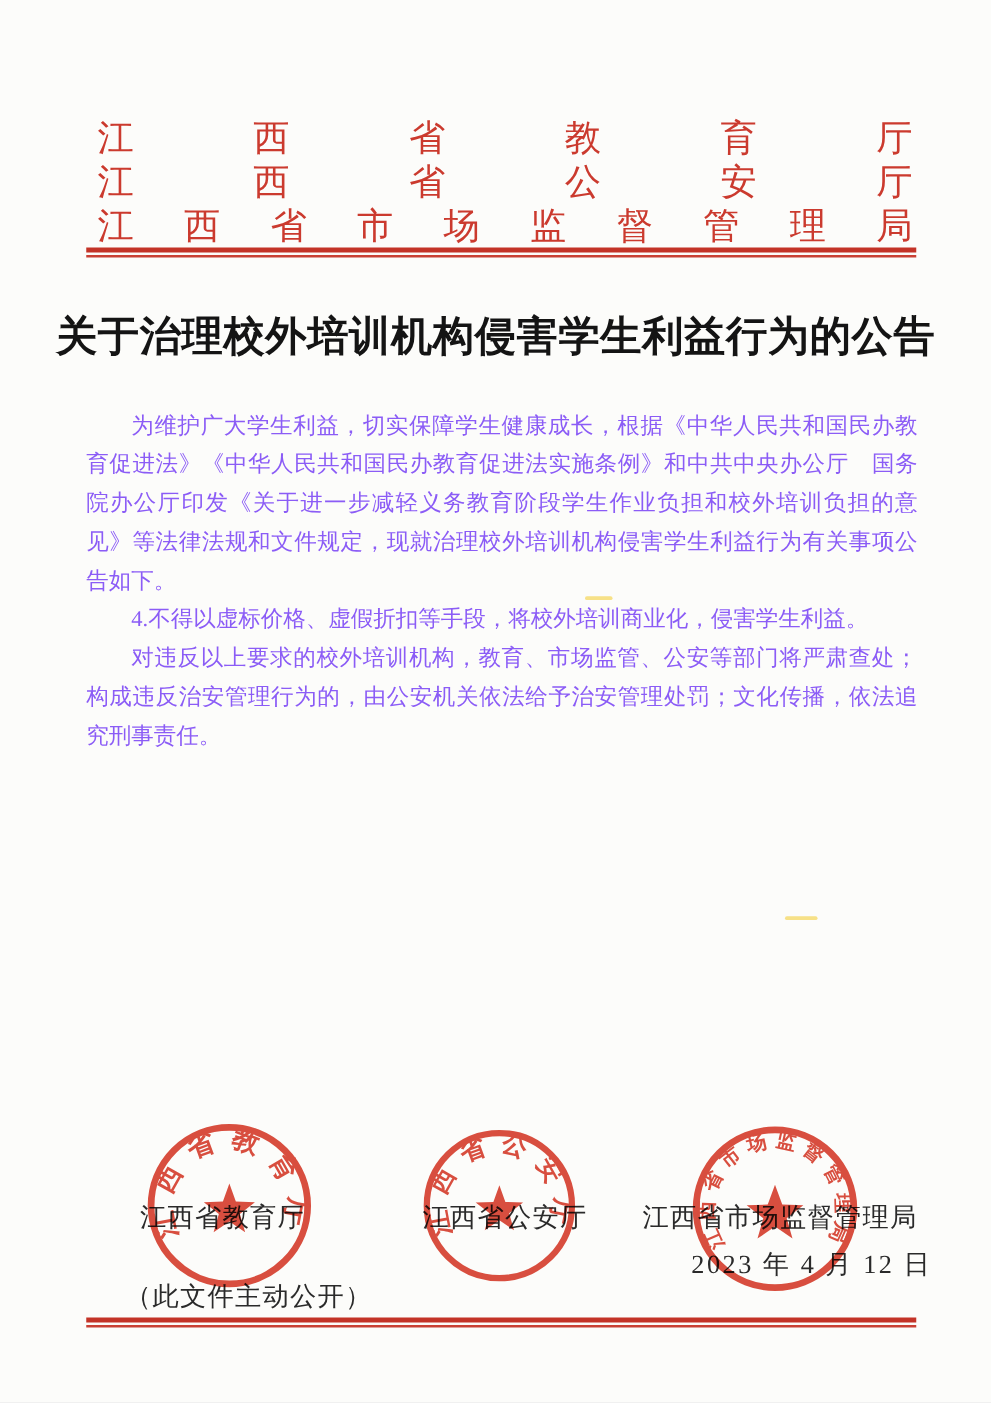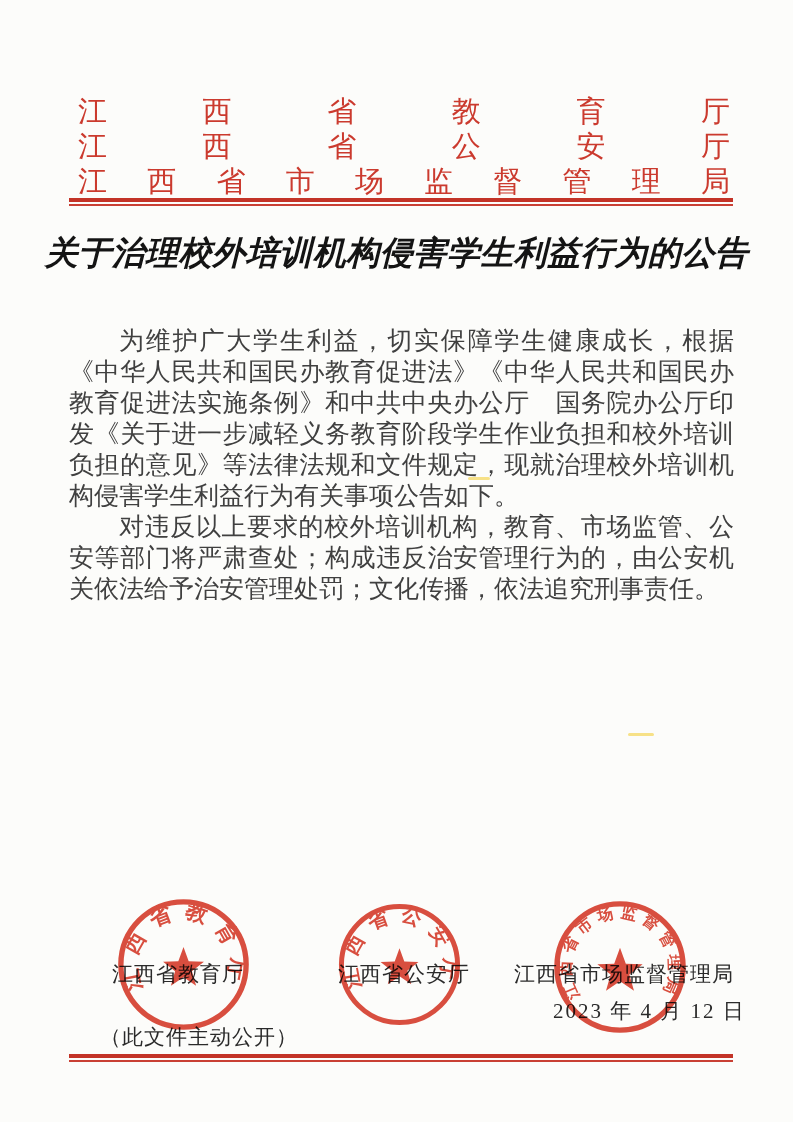--- a/index.html
+++ b/index.html
@@ -24,30 +24,29 @@
   .divider {
     position:absolute; left:69px; width:664px;
   }
   .divider .bar-thick { height:4px; background:#c33327; }
   .divider .bar-gap   { height:2px; background:transparent; }
   .divider .bar-thin  { height:2px; background:#c94034; }
   .top-divider { top:198px; }
   .bottom-divider { top:1054px; }
   
   .doc-title {
-    position:absolute; top:231px; left:0; width:100%;
+    position:absolute; top:247px; left:0; width:100%;
     text-align:center;
     font-size:33px; font-weight:bold; color:#141414;
     letter-spacing:0.5px;
-    font-style:italic;
   }
   
   .doc-body {
     position:absolute; top:325px; left:69px; width:665px;
-    font-size:25px; line-height:31px; color:#404040;
+    font-size:18px; line-height:31px; color:#8b5cf6;
     text-align:justify; text-justify:inter-character;
   }
   .doc-body p { text-indent:2em; margin:0; }
   
   .seal {
     position:absolute;
     mix-blend-mode:multiply;
     opacity:0.92;
   }
   .sig {
@@ -104,20 +103,21 @@
   <div class="divider top-divider">
     <div class="bar-thick"></div>
     <div class="bar-gap"></div>
     <div class="bar-thin"></div>
   </div>
 
   <h1 class="doc-title">关于治理校外培训机构侵害学生利益行为的公告</h1>
 
   <div class="doc-body">
     <p>为维护广大学生利益，切实保障学生健康成长，根据《中华人民共和国民办教育促进法》《中华人民共和国民办教育促进法实施条例》和中共中央办公厅　国务院办公厅印发《关于进一步减轻义务教育阶段学生作业负担和校外培训负担的意见》等法律法规和文件规定，现就治理校外培训机构侵害学生利益行为有关事项公告如下。</p>
+    <p>4.不得以虚标价格、虚假折扣等手段，将校外培训商业化，侵害学生利益。</p>
     <p>对违反以上要求的校外培训机构，教育、市场监管、公安等部门将严肃查处；构成违反治安管理行为的，由公安机关依法给予治安管理处罚；文化传播，依法追究刑事责任。</p>
   </div>
 
   <div class="artifact artifact-1"></div>
   <div class="artifact artifact-2"></div>
 
   <div class="sig sig-1">江西省教育厅</div>
   <div class="sig sig-2">江西省公安厅</div>
   <div class="sig sig-3">江西省市场监督管理局</div>
   <div class="sig sig-date">2023 年 4 月 12 日</div>

